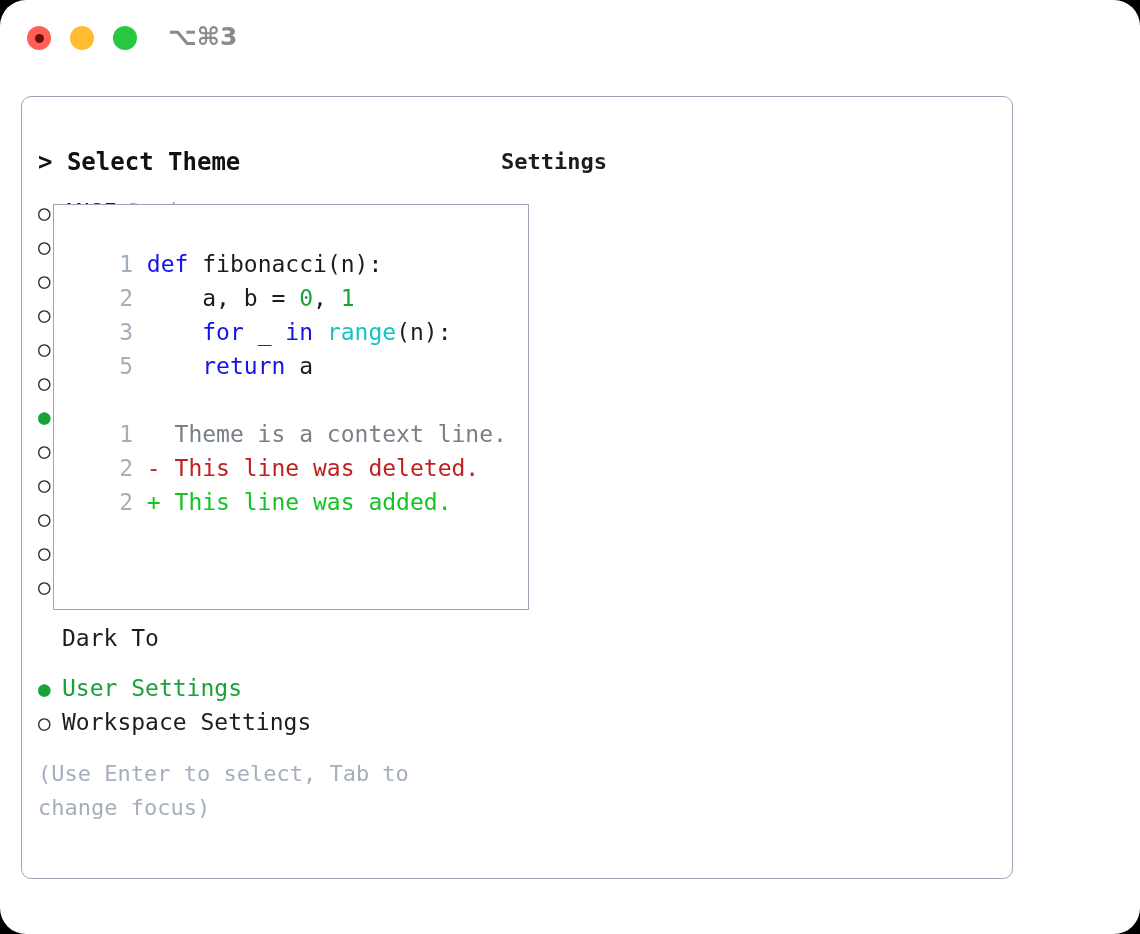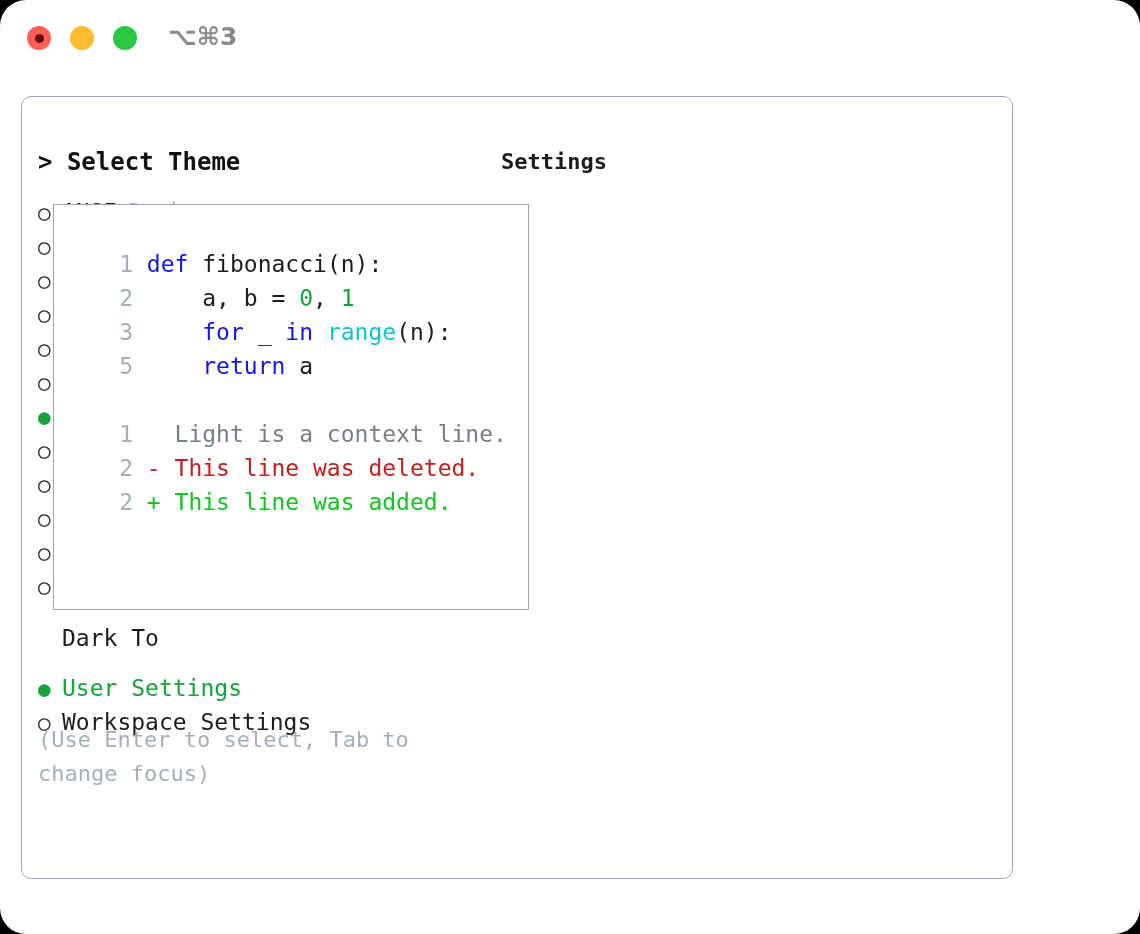--- a/index.html
+++ b/index.html
@@ -139,20 +139,21 @@
 
   .apply-head {
     font-size: 23px;
     color: #1c1c1c;
     line-height: 34px;
     padding-left: 24px;
     white-space: pre;
   }
 
   .hint {
+    margin-top: 34px;
     font-size: 22px;
     line-height: 34px;
     color: #a4aebd;
     width: 410px;
     white-space: pre-wrap;
   }
 
   
   .preview-box {
     position: absolute;
@@ -246,21 +247,21 @@
     <div class="preview-box">
       <div class="code-area">
         <div id="code-lines">
             <div class="code-line"><span class="ln">1</span><span class="plain"> </span><span class="kw">def</span><span class="plain"> fibonacci(n):</span></div>
             <div class="code-line"><span class="ln">2</span><span class="plain">     a, b = </span><span class="num">0</span><span class="plain">, </span><span class="num">1</span></div>
             <div class="code-line"><span class="ln">3</span><span class="plain">     </span><span class="kw">for</span><span class="plain"> _ </span><span class="kw">in</span><span class="plain"> </span><span class="fn">range</span><span class="plain">(n):</span></div>
             <div class="code-line"><span class="ln">5</span><span class="plain">     </span><span class="kw">return</span><span class="plain"> a</span></div>
           </div>
         <div class="blank-line"></div>
         <div id="diff-lines">
-            <div class="code-line"><span class="ln">1</span><span class="ctx">   Light is a context line.</span></div>
+            <div class="code-line"><span class="ln">1</span><span class="ctx">   Theme is a context line.</span></div>
             <div class="code-line"><span class="ln">2</span><span class="del"> - This line was deleted.</span></div>
             <div class="code-line"><span class="ln">2</span><span class="add"> + This line was added.</span></div>
           </div>
       </div>
     </div>
 
   </div>
 </div>
 
 </body></html>

